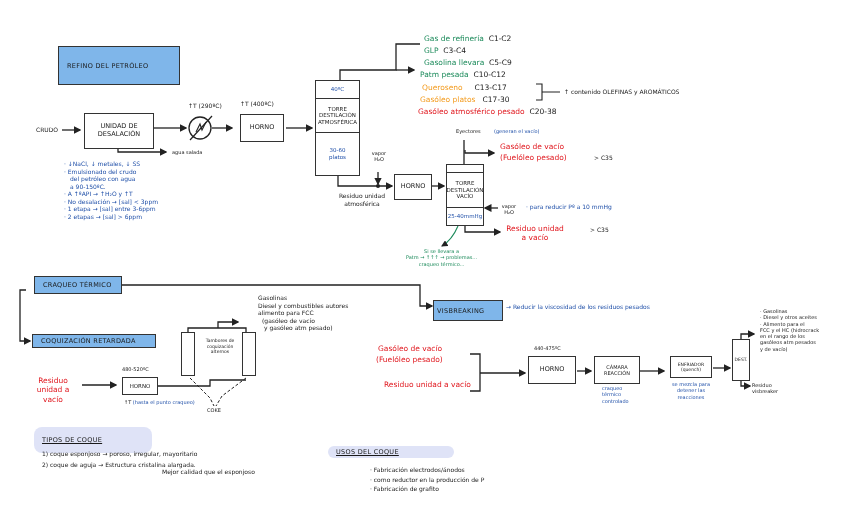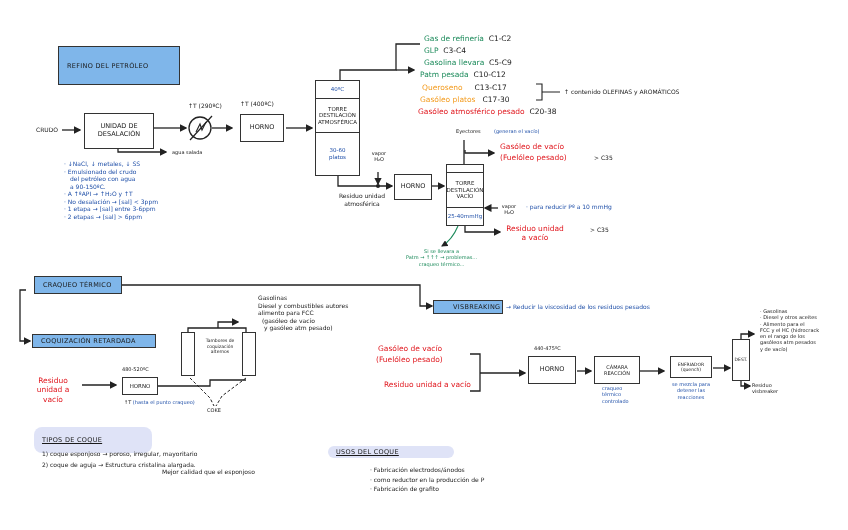--- a/index.html
+++ b/index.html
@@ -150,21 +150,21 @@
 <div class="t red" style="left:504px;top:224px;width:62px;white-space:normal;text-align:center;">Residuo unidad a vacío</div>
 <div class="t black sm" style="left:590px;top:226px;">&gt; C35</div>
 <div class="list" style="position:absolute;left:406px;top:248px;text-align:center;">
   <div class="t green xs">Si se llevara a</div>
   <div class="t green xs">Patm → ↑↑↑ → problemas...</div>
   <div class="t green xs">craqueo térmico...</div>
 </div>
 
 <div class="hdr" style="left:34px;top:276px;width:88px;height:18px;">CRAQUEO TÉRMICO</div>
 <div class="hdr" style="left:32px;top:334px;width:124px;height:14px;">COQUIZACIÓN RETARDADA</div>
-<div class="hdr" style="left:433px;top:300px;width:70px;height:14px;padding-left:19px;">VISBREAKING</div>
+<div class="hdr" style="left:433px;top:300px;width:70px;height:21px;padding-left:3px;">VISBREAKING</div>
 <div class="t blue sm" style="left:506px;top:303px;">→ Reducir la viscosidad de los residuos pesados</div>
 
 <div class="t red" style="left:30px;top:376px;width:46px;white-space:normal;text-align:center;">Residuo unidad a vacío</div>
 <div class="t black xs" style="left:122px;top:366px;">480-520ºC</div>
 <div class="box" style="left:122px;top:377px;width:36px;height:18px;font-size:5.5px;">HORNO</div>
 <div class="t xs" style="left:124px;top:399px;"><span class="black">↑T</span> <span class="blue">(hasta el punto craqueo)</span></div>
 <div class="col" style="left:181px;top:332px;width:14px;height:44px;"></div>
 <div class="col" style="left:242px;top:332px;width:14px;height:44px;"></div>
 <div class="t black xs" style="left:200px;top:338px;width:40px;white-space:normal;text-align:center;font-size:4.5px;">Tambores de coquización alternos</div>
 <div class="t black xs" style="left:207px;top:407px;">COKE</div>

